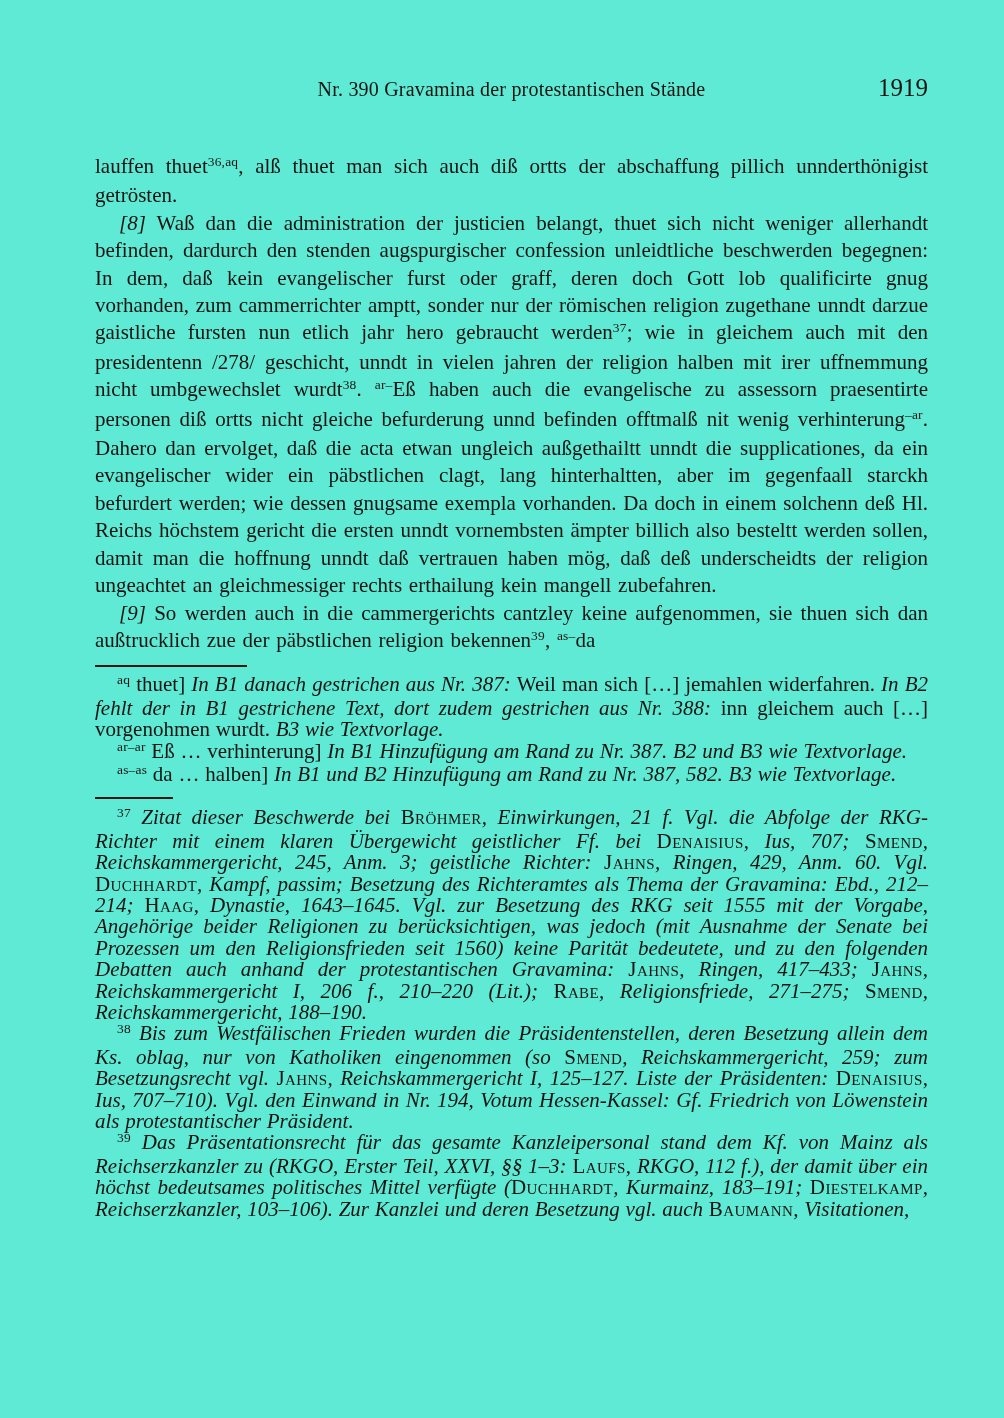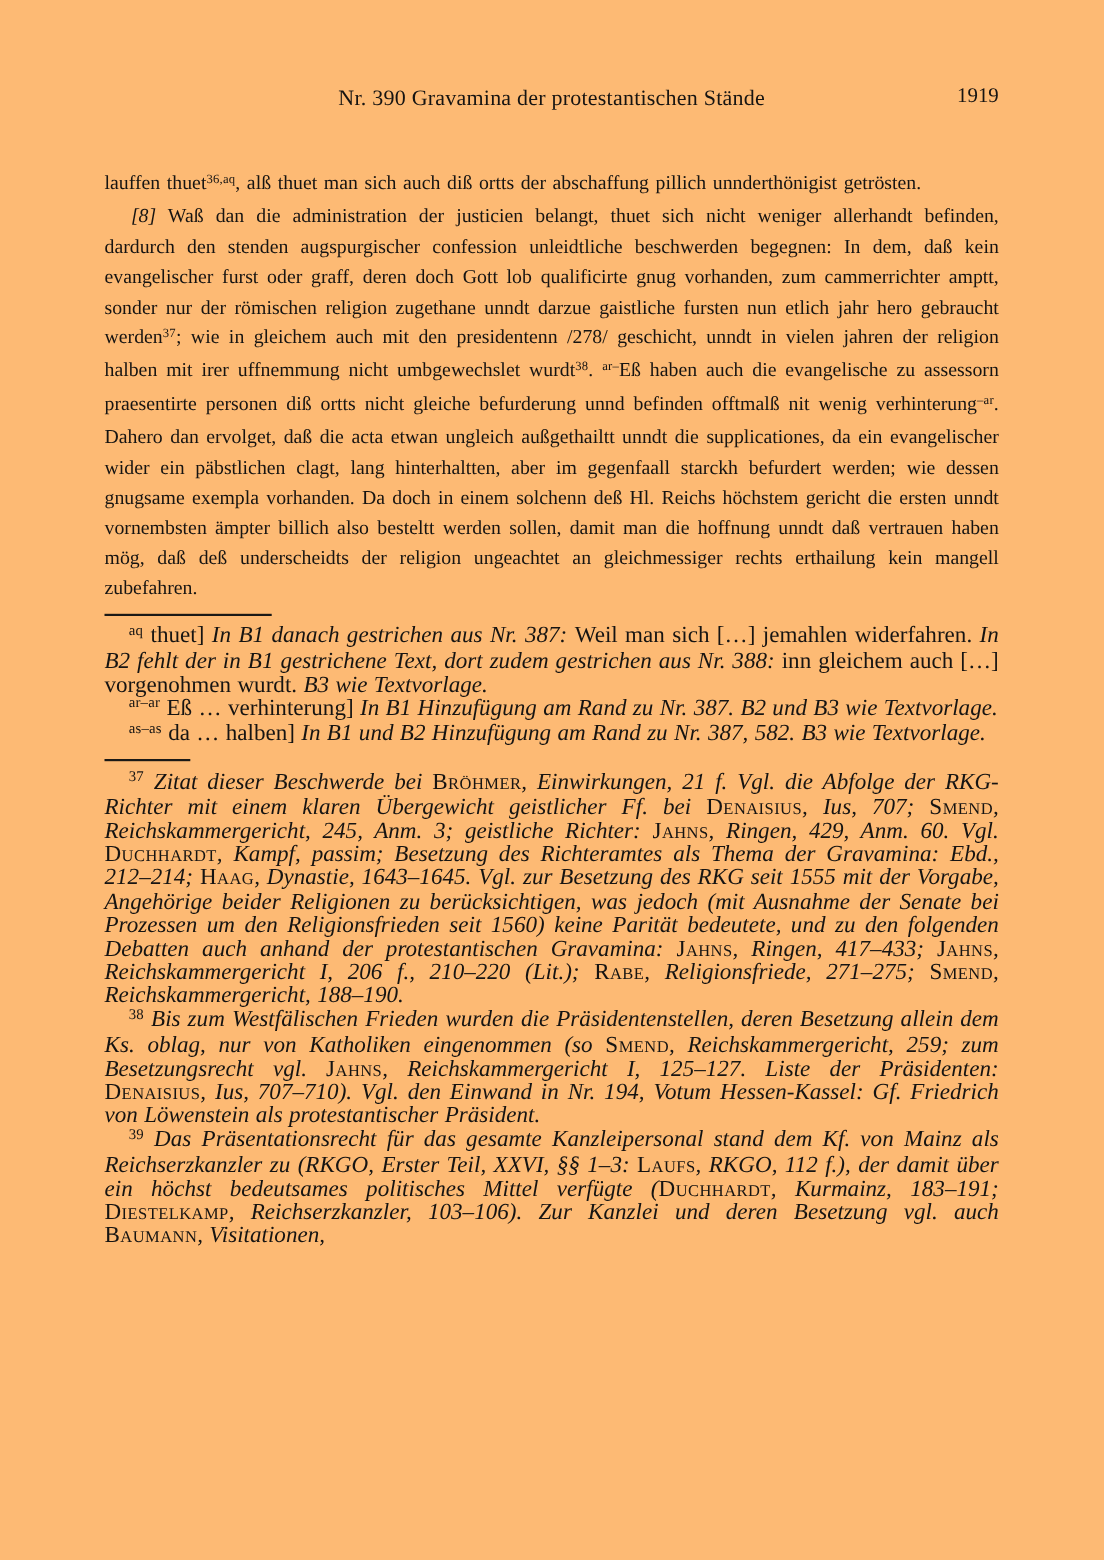--- a/index.html
+++ b/index.html
@@ -5,49 +5,49 @@
   html, body {
     margin: 0;
     padding: 0;
     background: #ffffff;
   }
   .page {
     position: relative;
     width: 1004px;
     height: 1418px;
     box-sizing: border-box;
-    background: #fdba74;
+    background: #5eead4;
     color: #161412;
-    padding: 76px 96px 0 95px;
+    padding: 76px 76px 0 95px;
     font-family: "Liberation Serif", "DejaVu Serif", serif;
     overflow: hidden;
   }
   
   .header {
     position: relative;
     height: 30px;
     margin-bottom: 14px;
   }
   .running-title {
     display: block;
     text-align: center;
     font-size: 20px;
     line-height: 26px;
     letter-spacing: 0.2px;
   }
   .page-number {
     position: absolute;
     right: 0;
     top: -3px;
-    font-size: 19px;
+    font-size: 25px;
     line-height: 30px;
   }
   
   .body-text {
-    font-size: 18px;
+    font-size: 21px;
     line-height: 27.4px;
     text-align: justify;
     word-spacing: 1.5px;
     margin-top: 47px;
   }
   .para { margin: 0; }
   .para.indent { text-indent: 24px; }
   
   .rule {
     height: 2px;
@@ -95,20 +95,21 @@
 <div class="page">
 
   <div class="header">
     <span class="running-title">Nr. 390 Gravamina der protestantischen Stände</span>
     <span class="page-number">1919</span>
   </div>
 
   <div class="body-text">
     <p class="para"><span class="sg-r">lauffen thuet</span><span class="sg-sup">36,aq</span><span class="sg-r">, alß thuet man sich auch diß ortts der abschaffung pillich unnderthönigist getrösten.</span></p>
     <p class="para indent"><span class="sg-i">[8]</span><span class="sg-r"> Waß dan die administration der justicien belangt, thuet sich nicht weniger allerhandt befinden, dardurch den stenden augspurgischer confession unleidtliche beschwerden begegnen: In dem, daß kein evangelischer furst oder graff, deren doch Gott lob qualificirte gnug vorhanden, zum cammerrichter amptt, sonder nur der römischen religion zugethane unndt darzue gaistliche fursten nun etlich jahr hero gebraucht werden</span><span class="sg-sup">37</span><span class="sg-r">; wie in gleichem auch mit den presidentenn /278/ geschicht, unndt in vielen jahren der religion halben mit irer uffnemmung nicht umbgewechslet wurdt</span><span class="sg-sup">38</span><span class="sg-r">. </span><span class="sg-sup">ar–</span><span class="sg-r">Eß haben auch die evangelische zu assessorn praesentirte personen diß ortts nicht gleiche befurderung unnd befinden offtmalß nit wenig verhinterung</span><span class="sg-sup">–ar</span><span class="sg-r">. Dahero dan ervolget, daß die acta etwan ungleich außgethailtt unndt die supplicationes, da ein evangelischer wider ein päbstlichen clagt, lang hinterhaltten, aber im gegenfaall starckh befurdert werden; wie dessen gnugsame exempla vorhanden. Da doch in einem solchenn deß Hl. Reichs höchstem gericht die ersten unndt vornembsten ämpter billich also besteltt werden sollen, damit man die hoffnung unndt daß vertrauen haben mög, daß deß underscheidts der religion ungeachtet an gleichmessiger rechts erthailung kein mangell zubefahren.</span></p>
+    <p class="para indent"><span class="sg-i">[9]</span><span class="sg-r"> So werden auch in die cammergerichts cantzley keine aufgenommen, sie thuen sich dan außtrucklich zue der päbstlichen religion bekennen</span><span class="sg-sup">39</span><span class="sg-r">, </span><span class="sg-sup">as–</span><span class="sg-r">da</span></p>
   </div>
 
   <div class="rule rule-apparatus"></div>
 
   <div class="apparatus">
     <p class="app-entry"><span class="sg-sup">aq</span><span class="sg-r"> thuet] </span><span class="sg-i">In B1 danach gestrichen aus Nr. 387: </span><span class="sg-r">Weil man sich […] jemahlen widerfahren. </span><span class="sg-i">In B2 fehlt der in B1 gestrichene Text, dort zudem gestrichen aus Nr. 388: </span><span class="sg-r">inn gleichem auch […] vorgenohmen wurdt. </span><span class="sg-i">B3 wie Textvorlage.</span></p>
     <p class="app-entry"><span class="sg-sup">ar–ar</span><span class="sg-r"> Eß … verhinterung] </span><span class="sg-i">In B1 Hinzufügung am Rand zu Nr. 387. B2 und B3 wie Textvorlage.</span></p>
     <p class="app-entry"><span class="sg-sup">as–as</span><span class="sg-r"> da … halben] </span><span class="sg-i">In B1 und B2 Hinzufügung am Rand zu Nr. 387, 582. B3 wie Textvorlage.</span></p>
   </div>
 

